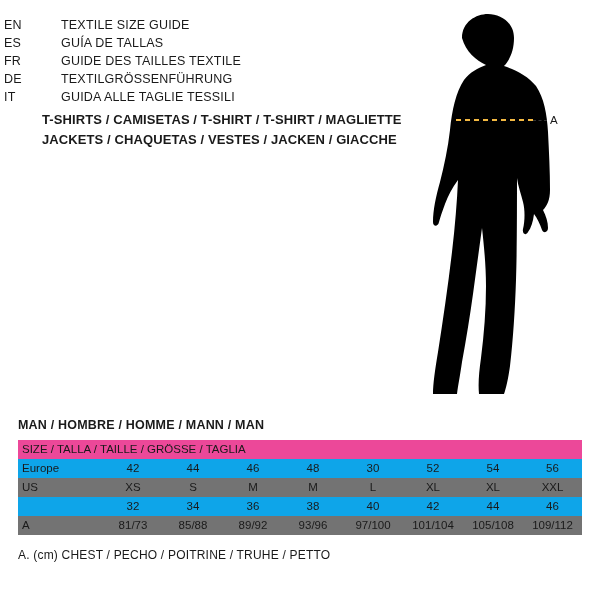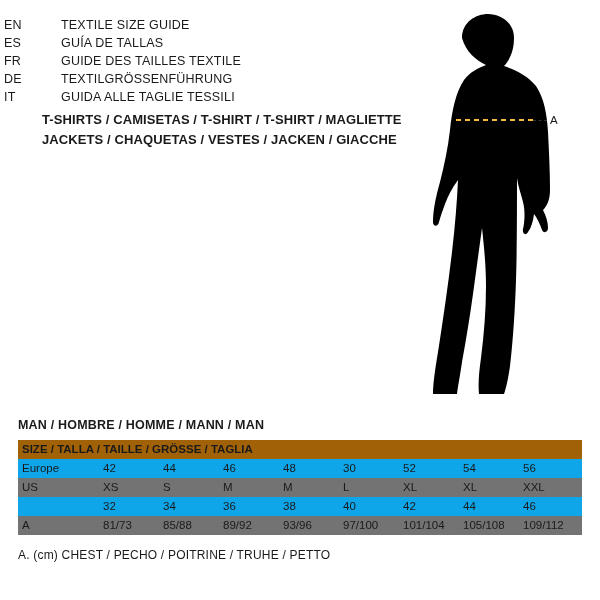--- a/index.html
+++ b/index.html
@@ -106,30 +106,30 @@
     border-collapse: collapse;
     width: 564px;
     font-size: 11.5px;
     table-layout: fixed;
   }
   table.size-table td {
     padding: 0;
     height: 19px;
     line-height: 19px;
     vertical-align: middle;
-    text-align: left;
+    text-align: center;
     white-space: nowrap;
   }
   table.size-table td.rowlabel {
     text-align: left;
     padding-left: 4px;
   }
   tr.header-row td {
-    background: #a16207;
-    font-weight: bold;
+    background: #ec4899;
+    font-weight: normal;
   }
   tr.band td {
     background: #737373;
   }
   tr.plain td {
     background: #0ea5e9;
   }
 
   
   .footer-note {

